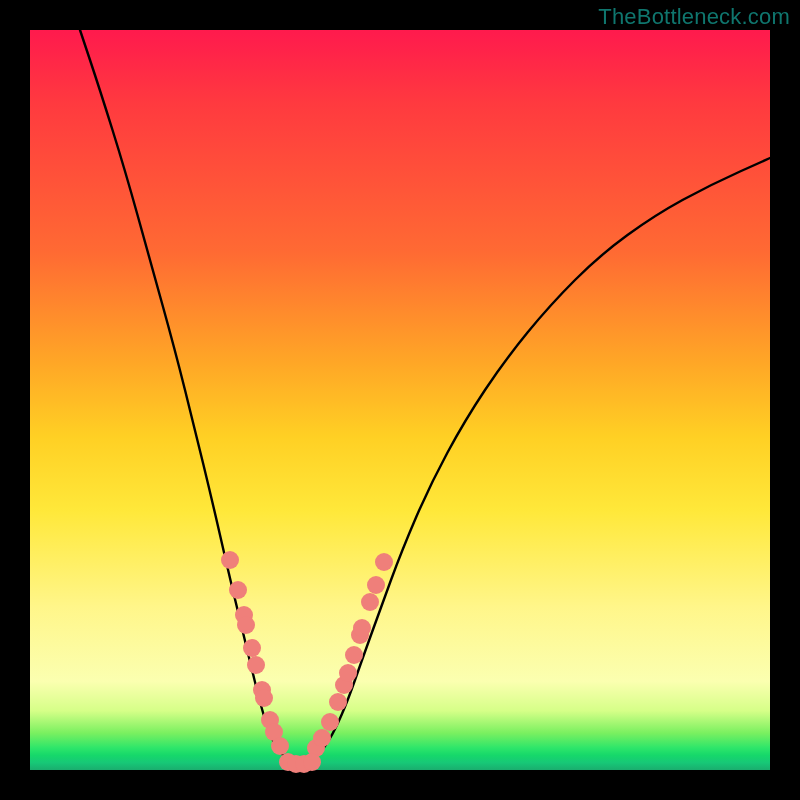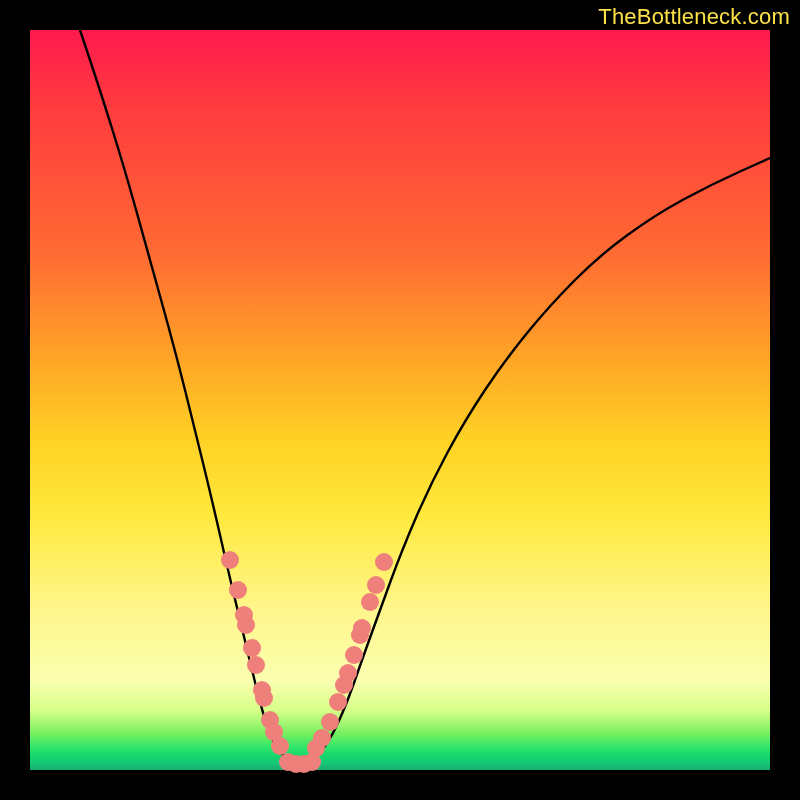--- a/index.html
+++ b/index.html
@@ -38,21 +38,21 @@
       #2ee66a 97%,
       #16d86a 98%,
       #17c877 99%,
       #1aad6e 100%
     );
   }
   .watermark {
     position: absolute;
     top: 4px;
     right: 10px;
-    color: #fde047;
+    color: #0f766e;
     font-size: 22px;
     font-weight: 400;
     letter-spacing: 0.2px;
     user-select: none;
   }
   svg.curve {
     position: absolute;
     left: 0;
     top: 0;
     width: 740px;

